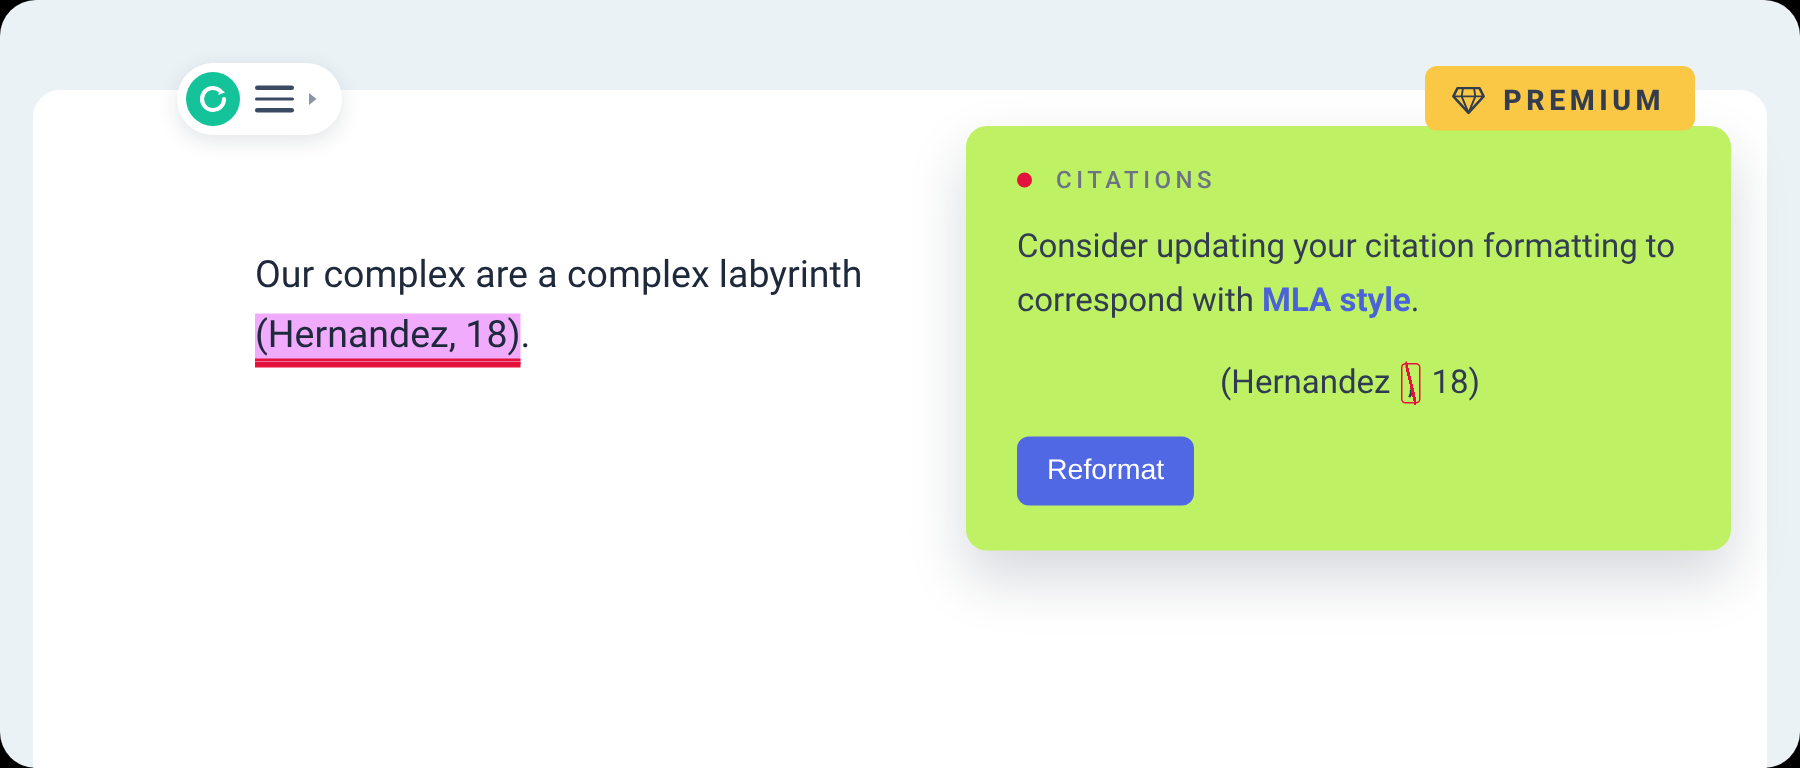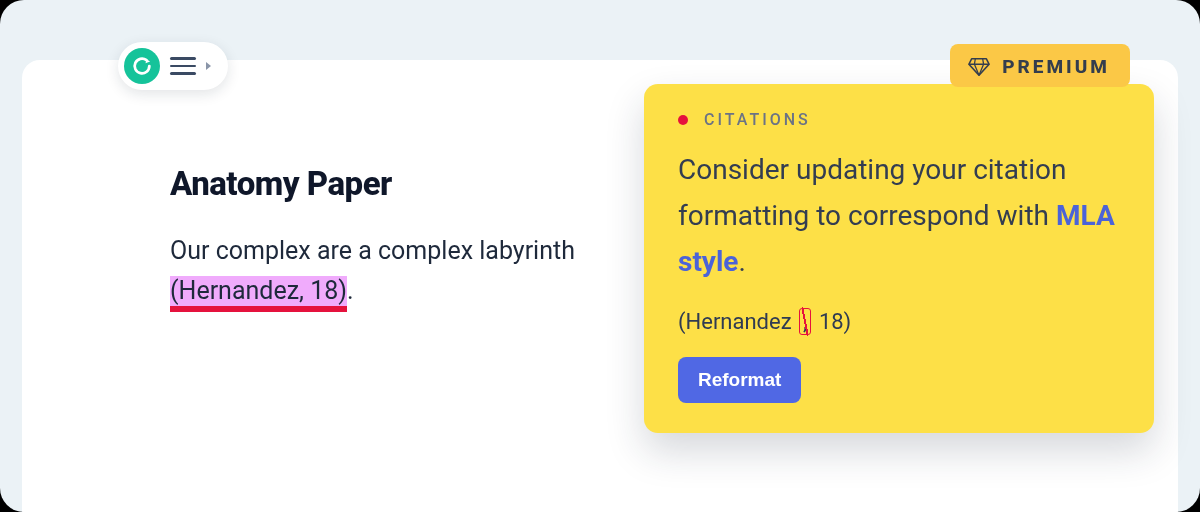--- a/index.html
+++ b/index.html
@@ -77,21 +77,21 @@
     background: #f0abfc;
     box-shadow: 0 2px 0 0 #e5123d, 0 4px 0 0 #e5123d;
     border-bottom: 2px solid #e5123d;
     padding-bottom: 1px;
   }
   .suggestion-card {
     position: absolute;
     top: 84px;
     right: 46px;
     width: 510px;
-    background: #fde047;
+    background: #bef264;
     border-radius: 14px;
     box-shadow: 0 18px 38px rgba(30,40,60,0.18);
     padding: 26px 32px 30px 34px;
     margin-left: 28px;
   }
   .premium-badge {
     position: absolute;
     top: -40px;
     right: 24px;
     background: #fbc846;
@@ -110,33 +110,34 @@
   .dot {
     width: 10px; height: 10px; border-radius: 50%; background: #e5123d;
   }
   .card-category {
     font-size: 16px;
     letter-spacing: 3px;
     color: #6b7385;
     font-weight: 500;
   }
   .card-message {
-    font-size: 28px;
+    font-size: 22px;
     line-height: 1.65;
     color: #333d51;
     margin-bottom: 22px;
   }
   .style-link {
     color: #4b63d8;
     font-weight: 700;
   }
   .card-example {
     font-size: 22px;
     color: #2f3b52;
     margin-bottom: 22px;
+    text-align: center;
   }
   .strike-box {
     display: inline-block;
     border: 1.5px solid #e5123d;
     border-radius: 3px;
     padding: 0 3px;
     margin: 0 2px;
     position: relative;
     color: #2f3b52;
   }
@@ -144,21 +145,21 @@
     content:"";
     position:absolute;
     left: 2px; right: 2px;
     top: -2px; bottom: -2px;
     background: linear-gradient(to top right, transparent calc(50% - 1px), #e5123d calc(50% - 1px), #e5123d calc(50% + 1px), transparent calc(50% + 1px));
     pointer-events: none;
   }
   .reformat-btn {
     background: #5068e4;
     color: #fff;
-    font-weight: 700;
+    font-weight: 400;
     font-size: 19px;
     border: none;
     padding: 12px 20px;
     border-radius: 8px;
     cursor: pointer;
   }
 </style>
 </head>
 <body>
 
@@ -174,21 +175,20 @@
     </div>
     <div class="menu-icon">
       <span></span>
         <span></span>
         <span></span>
     </div>
     <div class="menu-caret"></div>
   </div>
 
   <div class="doc-area">
-    <h1 class="doc-title">Anatomy Paper</h1>
     <p class="doc-body">
       <span>Our complex are a complex labyrinth </span><span class="citation-highlight">(Hernandez, 18)</span><span>.</span>
     </p>
   </div>
 
   <div class="suggestion-card">
     <div class="premium-badge">
       <svg width="22" height="20" viewBox="0 0 24 20">
         <path d="M4 1 H20 L23 7 L12 19 L1 7 Z" fill="none" stroke="#343d4d" stroke-width="1.8" stroke-linejoin="round"></path>
         <path d="M1 7 H23 M8 1 L7 7 L12 19 M16 1 L17 7 L12 19" fill="none" stroke="#343d4d" stroke-width="1.4"></path>

